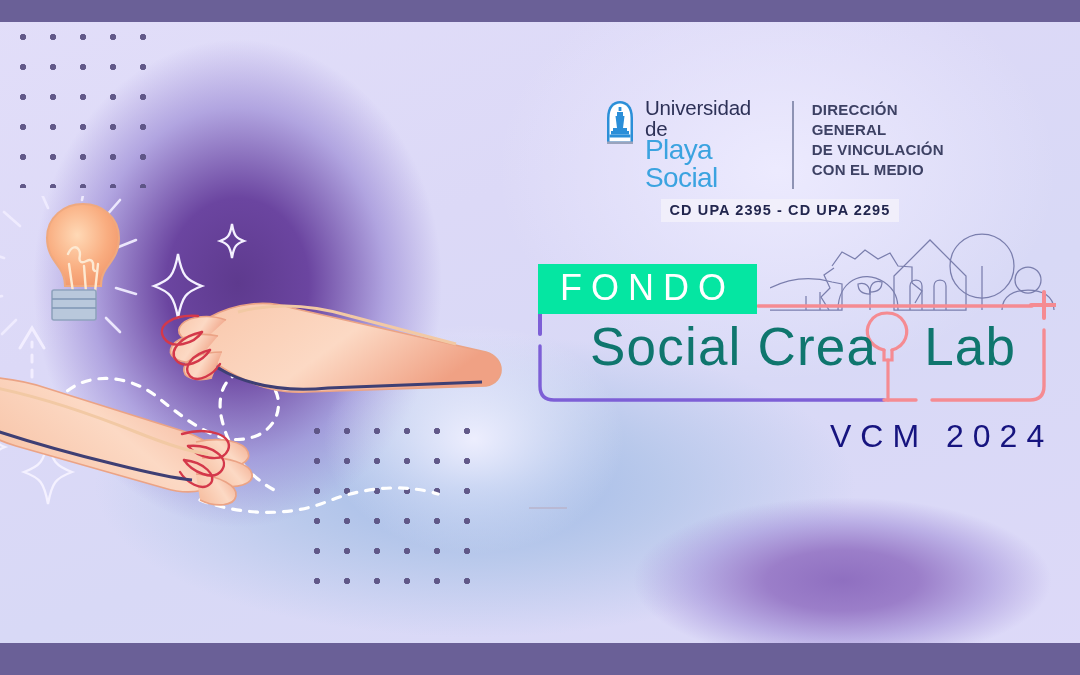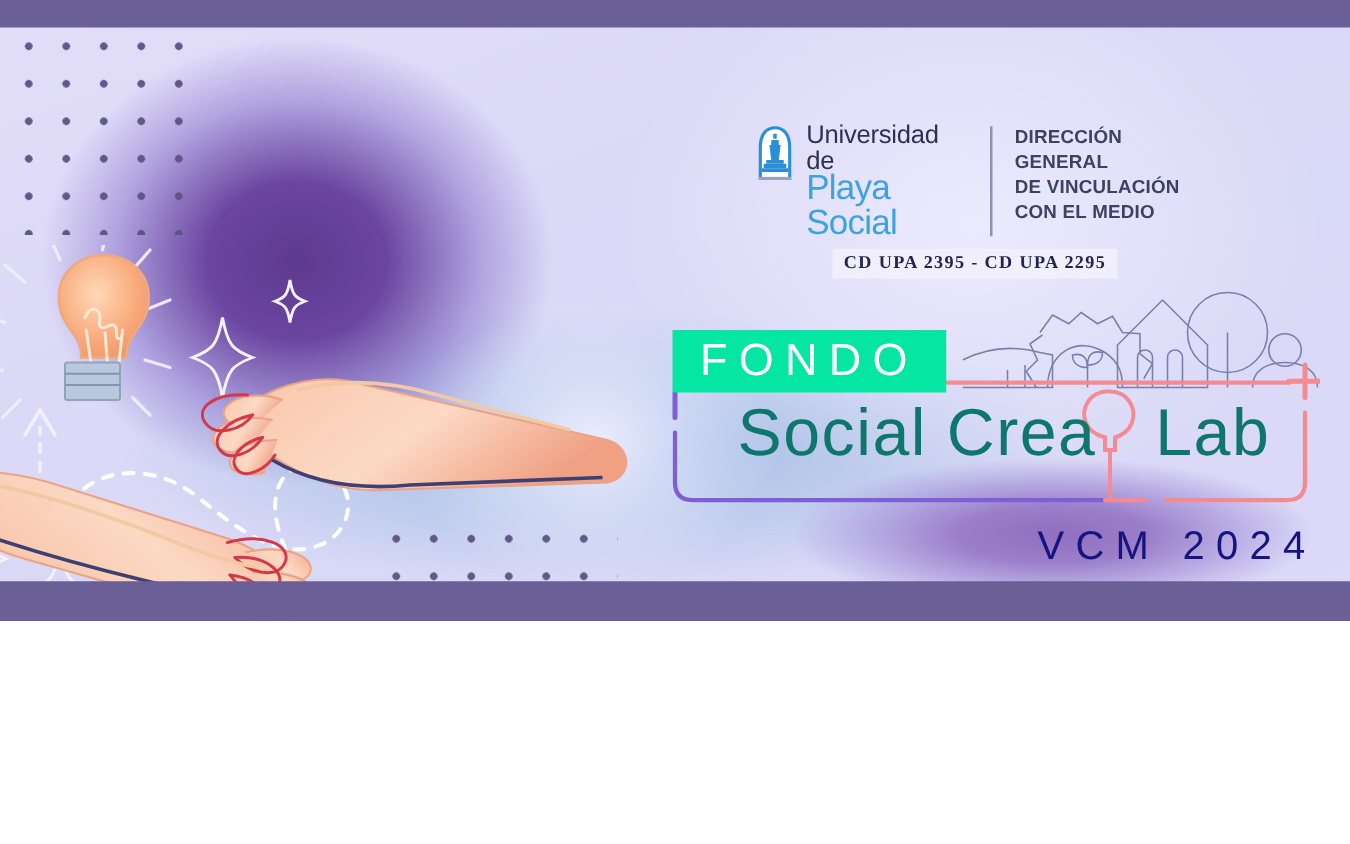--- a/index.html
+++ b/index.html
@@ -1,21 +1,21 @@
 <!DOCTYPE html>
 <html><head>
 <meta charset="utf-8">
 <style>
   html,body{margin:0;padding:0;background:#fff;}
   body{font-family:"Liberation Sans", sans-serif;}
 
   #poster{
     position:relative;
     width:1080px;
-    height:497px;
+    height:675px;
     overflow:hidden;
     background:#ded9fa;
   }
 
   
   .bg-base{
     position:absolute; inset:0;
     background:
       radial-gradient(closest-side at 22% 42%, #5e3a8e 0%, #6b45a0 30%, rgba(140,120,205,0.55) 62%, rgba(200,195,240,0.0) 86%),
       radial-gradient(closest-side at 78% 86%, #8f6fc0 0%, #9b7ec9 32%, rgba(160,140,215,0.55) 62%, rgba(210,205,245,0.0) 88%),
@@ -64,21 +64,21 @@
   .logo-l2{font-size:28px;color:#3ba3e0;letter-spacing:-.6px;font-weight:400;margin-top:-3px;}
   .logo-sep{width:1.6px;background:#8e93b4;align-self:stretch;margin:3px 9px 3px 10px;}
   .logo-dept{font-size:15px;line-height:1.34;color:#3d4164;font-weight:700;letter-spacing:.2px;padding-top:2px;white-space:pre-line;}
   .cd-code{
     margin-top:7px;
     background:#f1effb;
     display:inline-block;
     padding:3px 9px 4px;
     font-size:14.5px;font-weight:700;letter-spacing:1.1px;color:#22264e;
   }
-  .cd-wrap{text-align:center;width:100%;font-family:Liberation Serif, serif;}
+  .cd-wrap{text-align:center;width:100%;}
 
   
   .lockup{position:absolute;left:536px;top:262px;width:520px;height:160px;}
 
   .frame-svg{position:absolute;left:0;top:0;}
 
   .fondo{
     position:absolute;left:2px;top:2px;
     background:#05e6a2;
     padding:6px 22px 8px;

